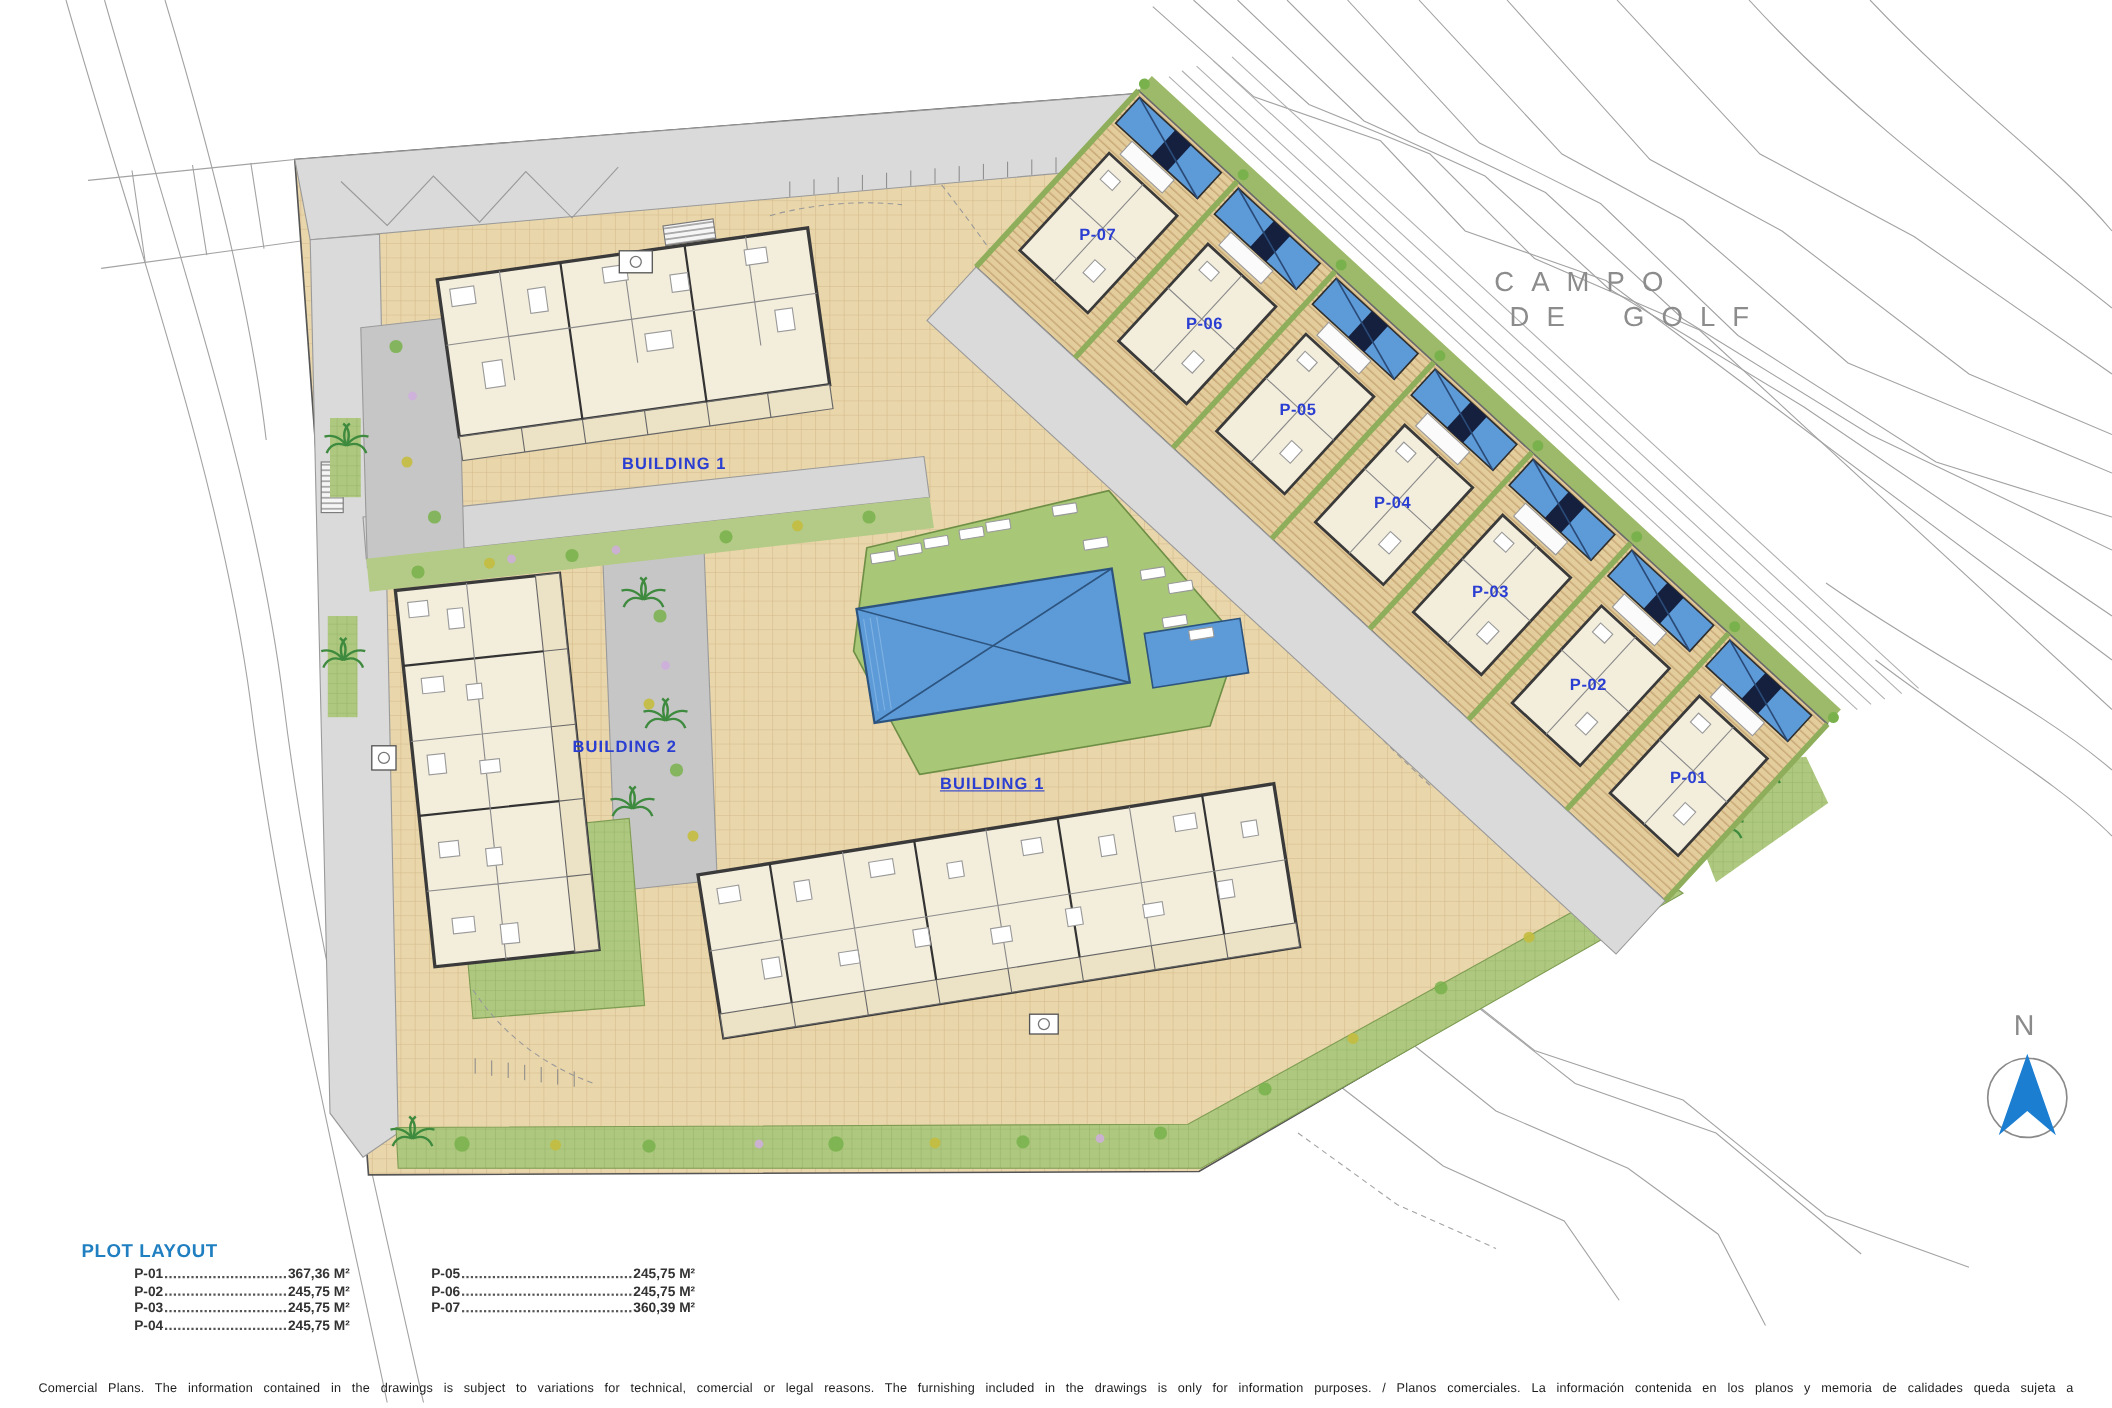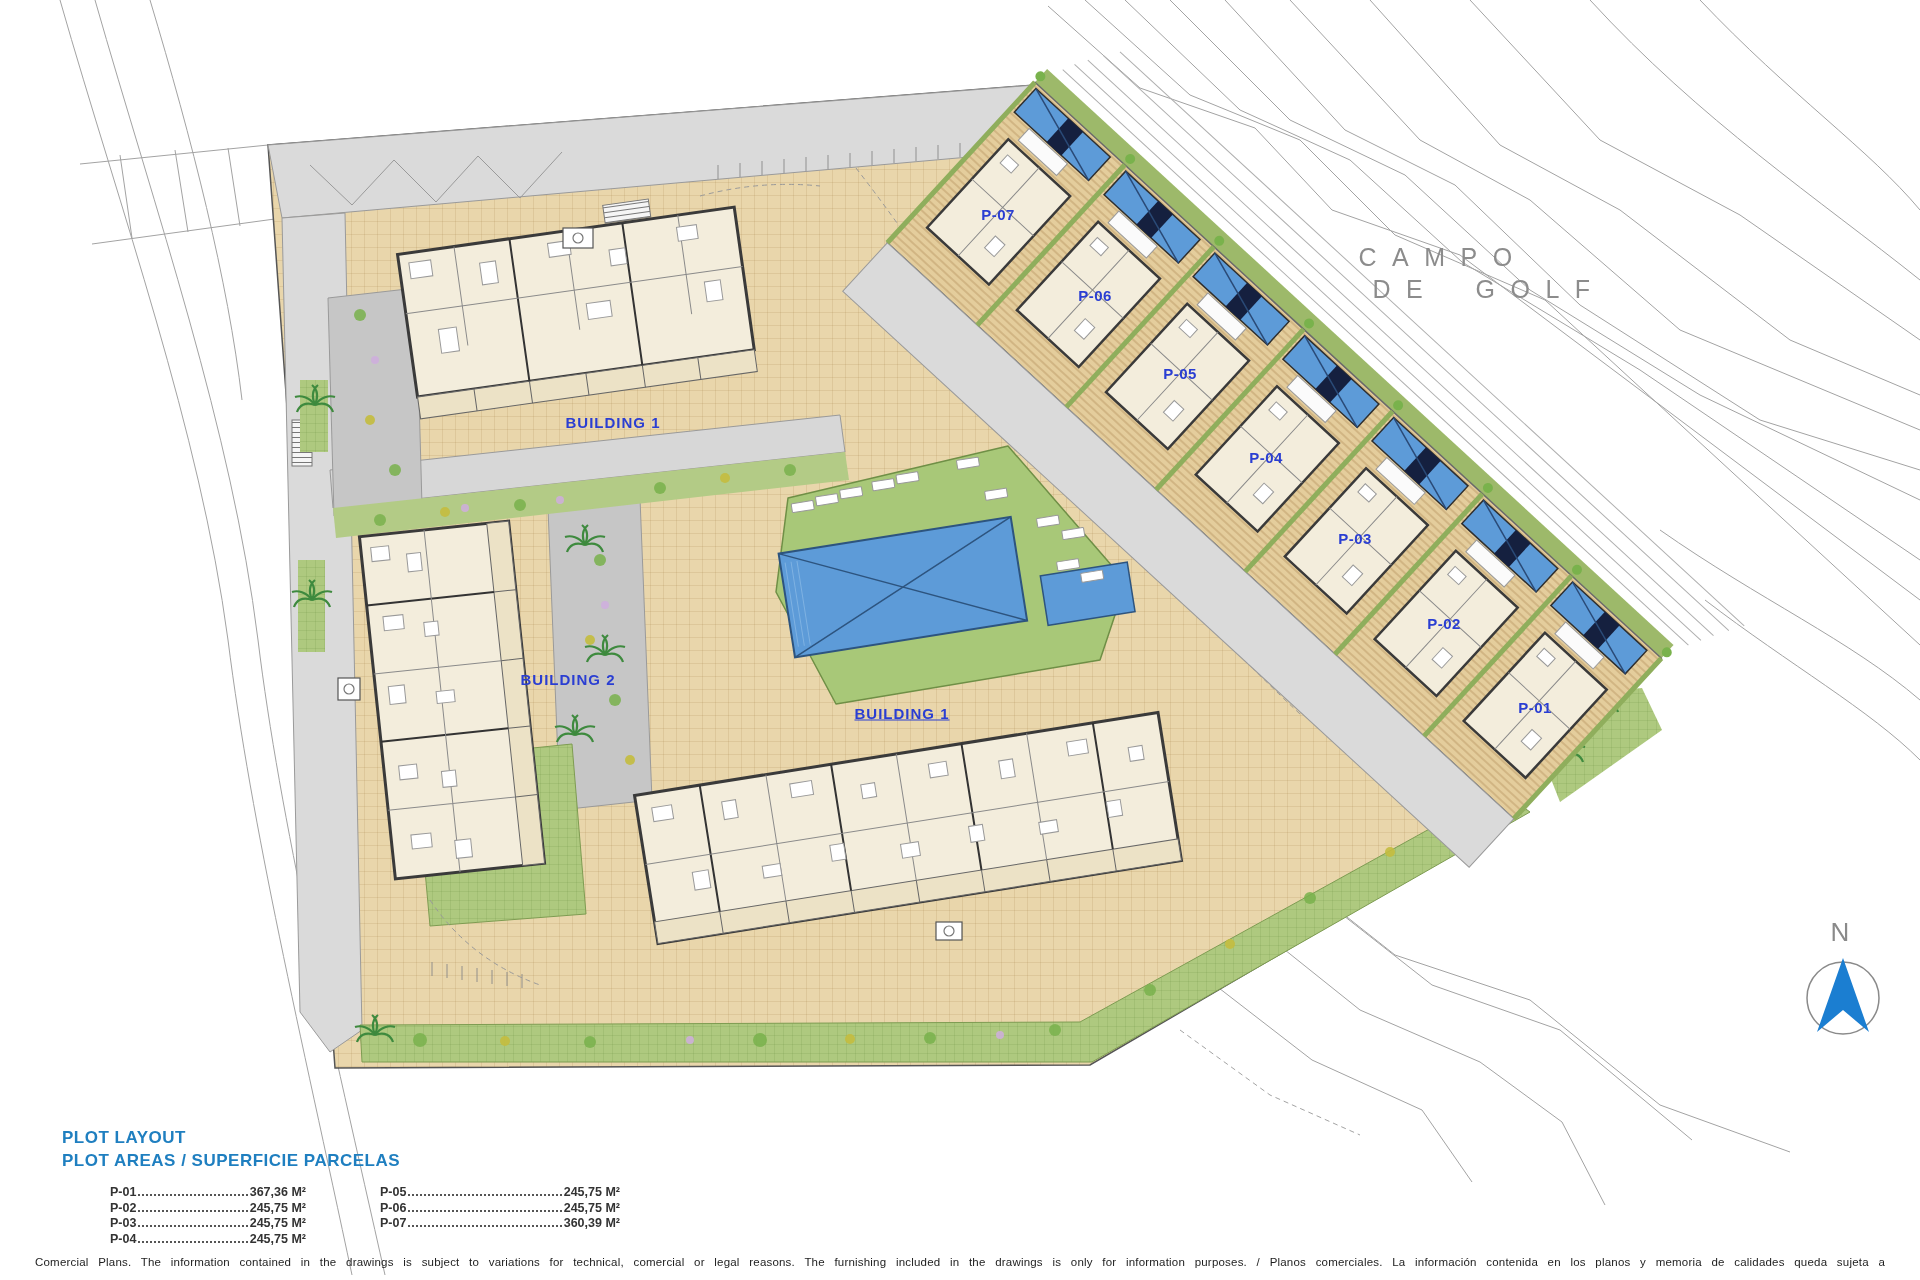--- a/index.html
+++ b/index.html
@@ -5,21 +5,21 @@
   html,body{margin:0;padding:0;background:#ffffff;}
   .stage{position:relative;width:1920px;height:1280px;background:#fff;overflow:hidden;
          font-family:"Liberation Sans",sans-serif;}
   .plan-svg{position:absolute;left:0;top:0;}
   .ovl{position:absolute;transform:translate(-50%,-50%);white-space:nowrap;}
   .bldg-label{color:#2a3ed2;font-size:15px;font-weight:bold;letter-spacing:1px;}
   .plot-label{color:#2a3ed2;font-size:15px;font-weight:bold;letter-spacing:.5px;}
   .golf-label{color:#8c8c8c;font-size:25px;letter-spacing:.62em;font-weight:400;}
   .golf-label.l2{word-spacing:.6em;}
   .north-n{color:#8a8a8a;font-size:26px;font-weight:400;}
-  .legend{position:absolute;left:62px;top:1128px;width:600px;}
+  .legend{position:absolute;left:74px;top:1128px;width:600px;}
   .legend h1{margin:0 0 3px 0;font-size:17px;font-weight:bold;color:#1f7fc0;letter-spacing:.5px;}
   .legend h2{margin:0 0 14px 0;font-size:17px;font-weight:bold;color:#1f7fc0;letter-spacing:.5px;}
   .legend-cols{display:flex;align-items:flex-start;}
   .lcol1{margin-left:48px;width:196px;}
   .lcol2{margin-left:74px;width:240px;}
   .lrow{display:flex;align-items:baseline;font-size:12.5px;font-weight:bold;color:#333;height:15.5px;}
   .lrow .dots{flex:1;border-bottom:2px dotted #555;margin:0 2px 3px 2px;}
   .disclaimer{position:absolute;left:35px;top:1256px;width:1850px;font-size:11.5px;color:#1d1d1d;
               text-align:justify;text-align-last:justify;letter-spacing:.2px;}
 </style>
@@ -374,21 +374,20 @@
 <div class="ovl plot-label" style="left:1444px;top:623px;">P-02</div>
 <div class="ovl plot-label" style="left:1535px;top:707px;">P-01</div>
 
 <div class="ovl golf-label" style="left:1443px;top:257px;">CAMPO</div>
 <div class="ovl golf-label l2" style="left:1443px;top:289px;margin-left:46px;">DE GOLF</div>
 
 <div class="ovl north-n" style="left:1840px;top:932px;">N</div>
 
 <div class="legend">
   <h1>PLOT LAYOUT</h1>
-  <h2>PLOT AREAS / SUPERFICIE PARCELAS</h2>
   <div class="legend-cols">
     <div class="lcol1">
       <div class="lrow">
         <span>P-01</span>
         <span class="dots"></span>
         <span>367,36 M²</span>
       </div>
       <div class="lrow">
         <span>P-02</span>
         <span class="dots"></span>

